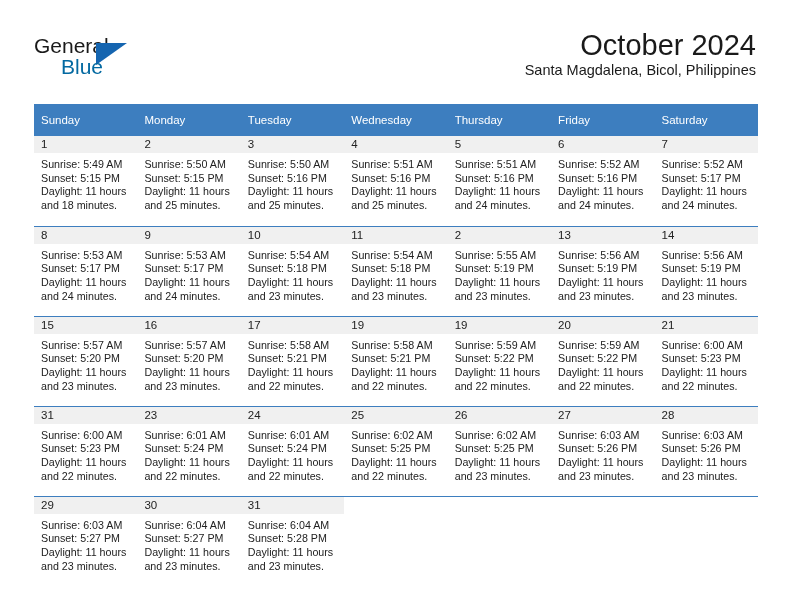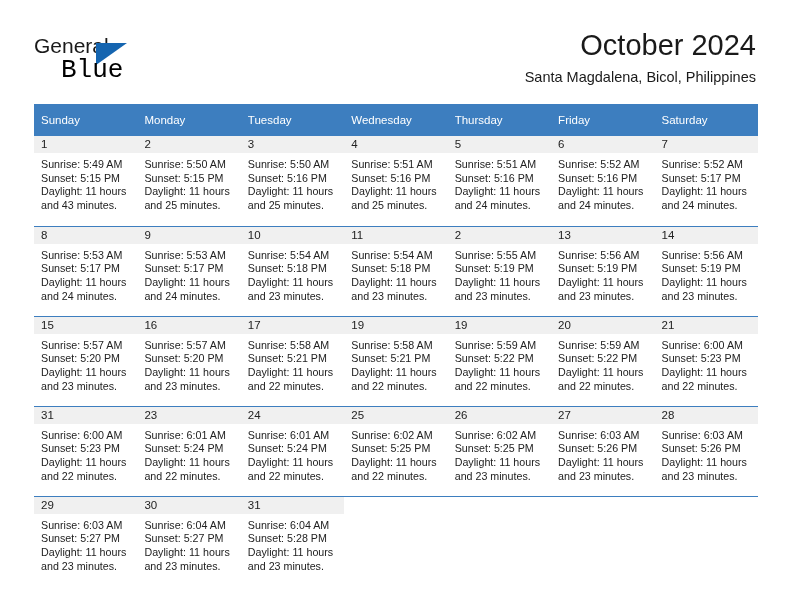--- a/index.html
+++ b/index.html
@@ -44,23 +44,23 @@
     top: 0;
     font-size: 21px;
     letter-spacing: 0px;
     color: #1a1a1a;
     font-family: "Liberation Sans", sans-serif;
   }
   .logo-blue {
     position: absolute;
     left: 27px;
     top: 21px;
-    font-size: 26px;
-    color: #000000;
-    font-family: Liberation Mono, monospace;
+    font-size: 21px;
+    color: #0369a1;
+    font-family: Liberation Sans, sans-serif;
   }
   .logo-triangle {
     position: absolute;
     left: 62px;
     top: 9px;
     width: 0;
     height: 0;
     border-left: 31px solid #1565b0;
     border-bottom: 22px solid transparent;
   }
@@ -72,21 +72,20 @@
     text-align: right;
   }
   .cal-title {
     font-size: 29px;
     font-weight: normal;
     color: #1a1a1a;
     line-height: 34px;
     white-space: nowrap;
   }
   .cal-subtitle {
-    margin-top: 7px;
     font-size: 14.5px;
     font-weight: normal;
     color: #1a1a1a;
     line-height: 17px;
     white-space: nowrap;
   }
 
   
   .calendar {
     position: absolute;
@@ -183,21 +182,21 @@
       </thead>
       <tbody>
 
         <tr class="week-first">
           <td>
               <div class="daynum-band">1</div>
               <div class="cell-body">
                 <div>Sunrise: 5:49 AM</div>
                 <div>Sunset: 5:15 PM</div>
                 <div>Daylight: 11 hours</div>
-                <div>and 43 minutes.</div>
+                <div>and 18 minutes.</div>
               </div>
             </td>
           <td>
               <div class="daynum-band">2</div>
               <div class="cell-body">
                 <div>Sunrise: 5:50 AM</div>
                 <div>Sunset: 5:15 PM</div>
                 <div>Daylight: 11 hours</div>
                 <div>and 25 minutes.</div>
               </div>

